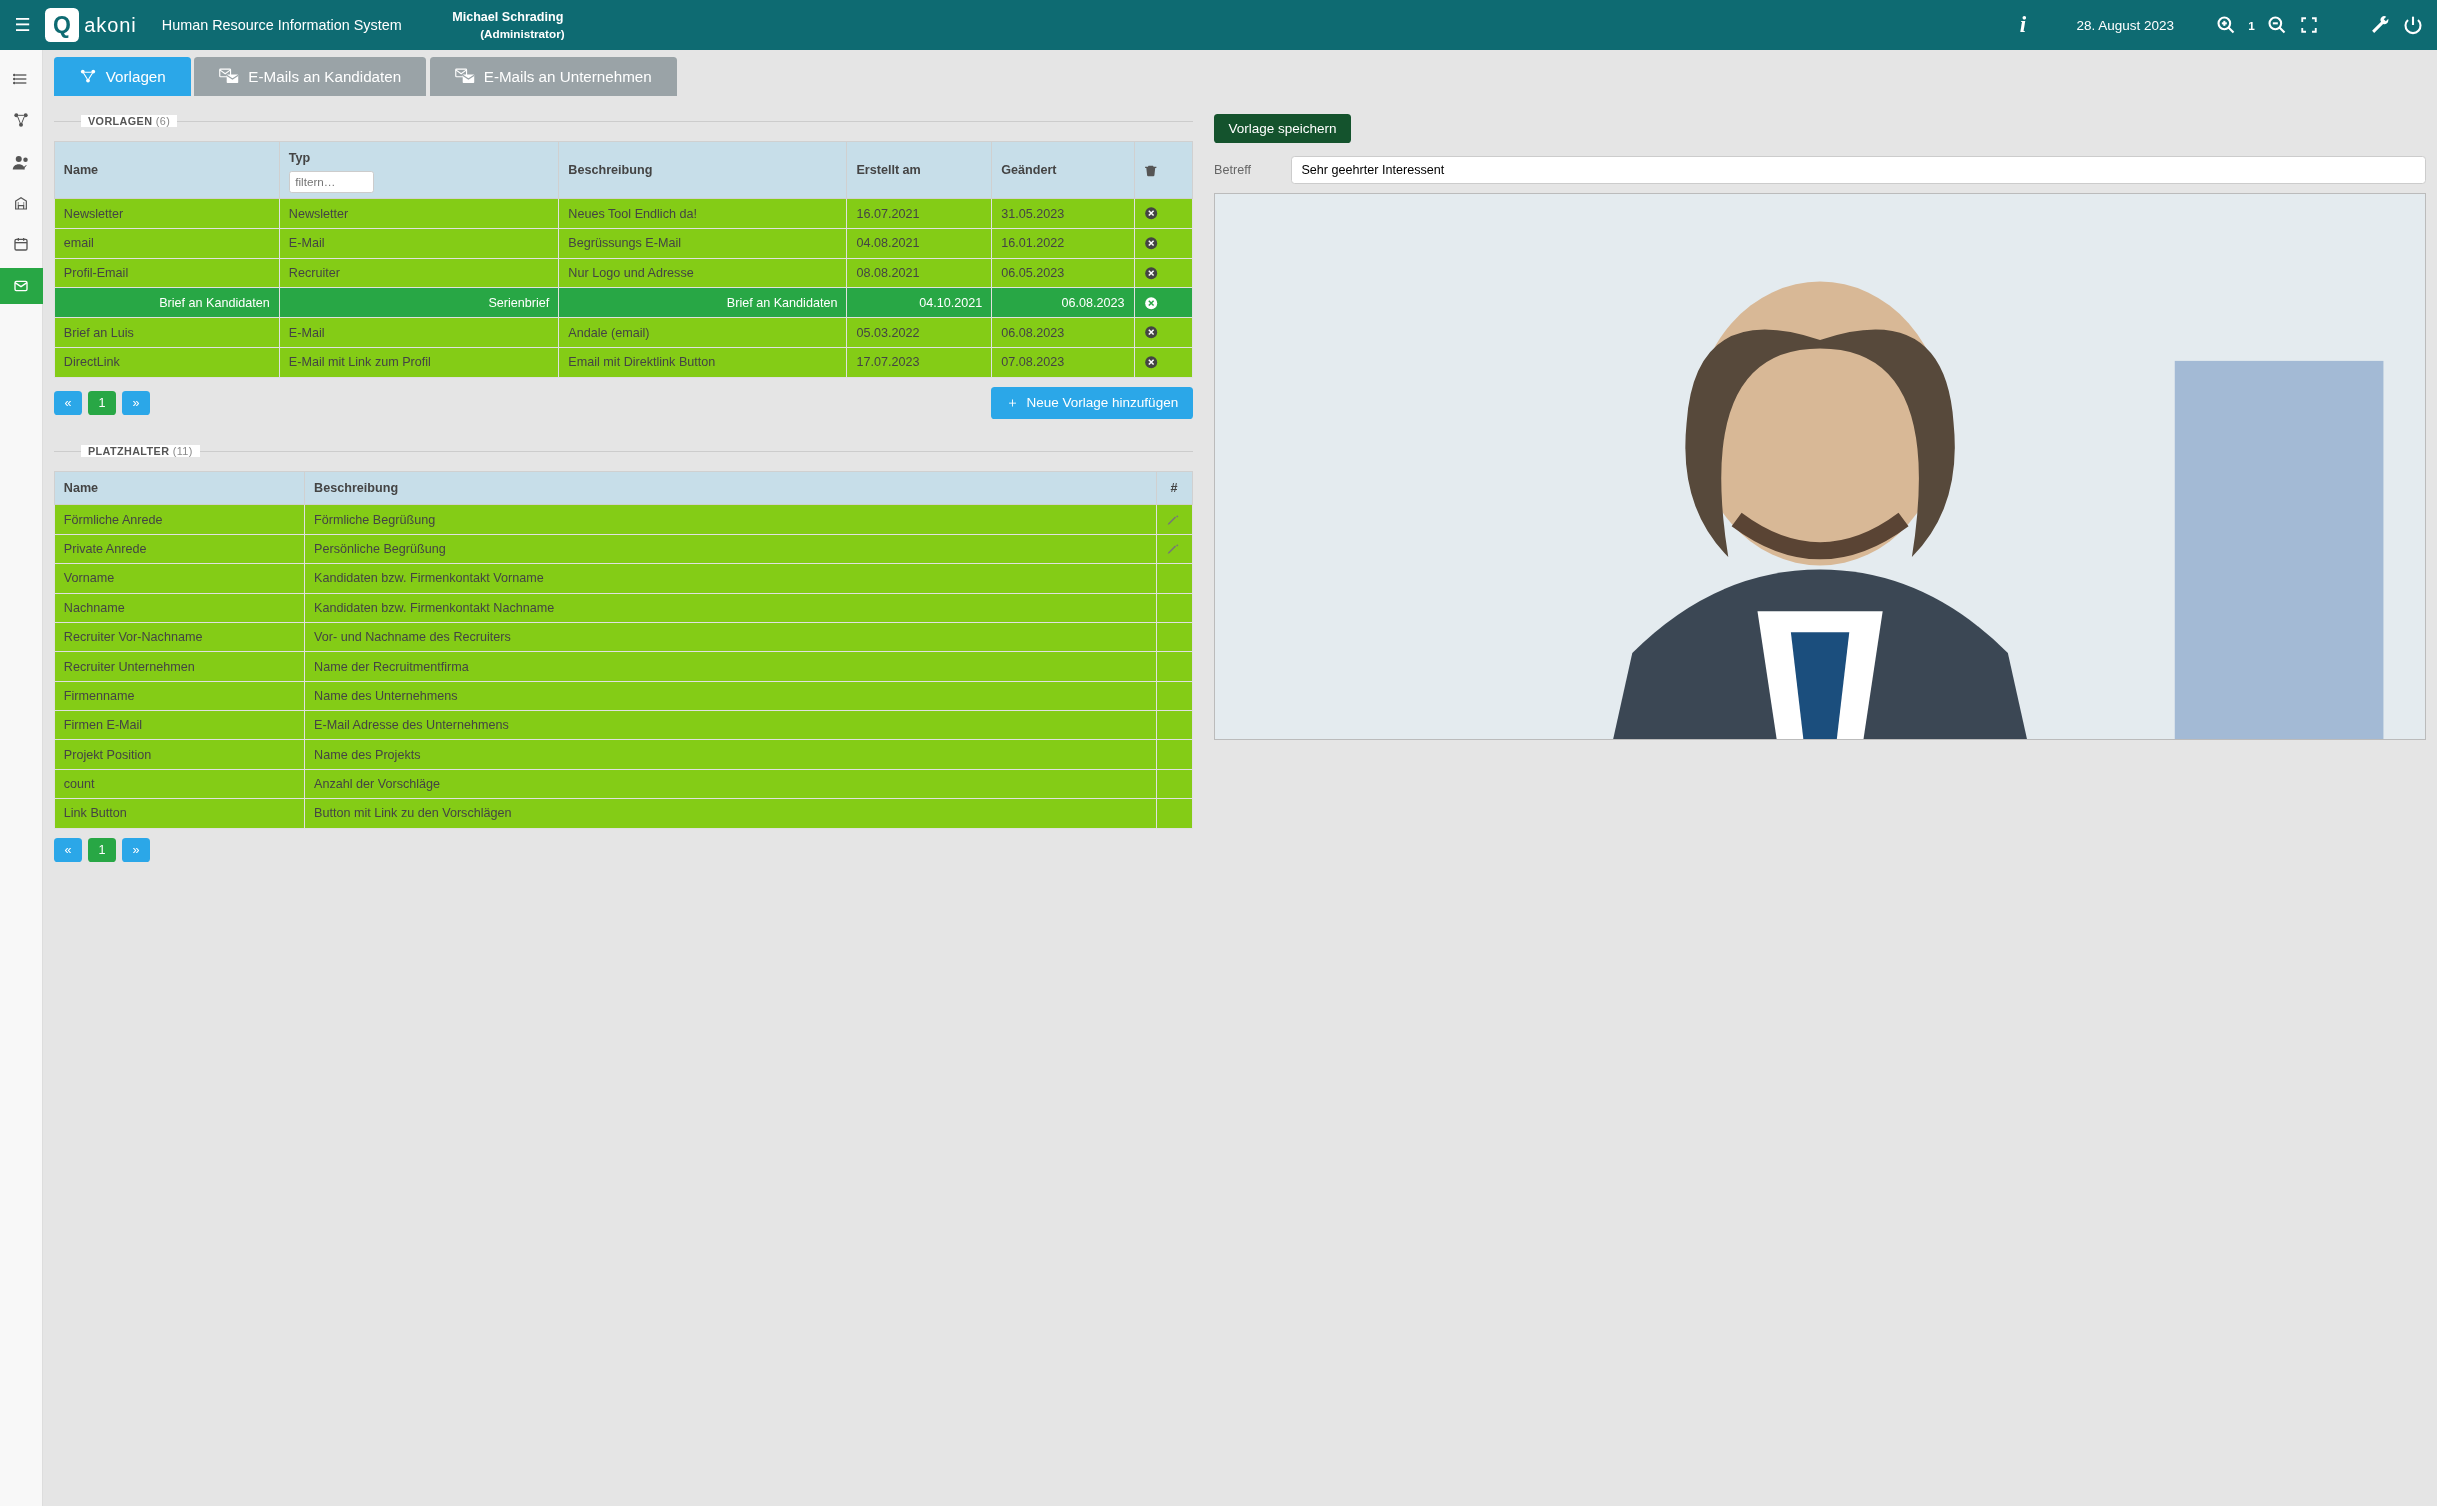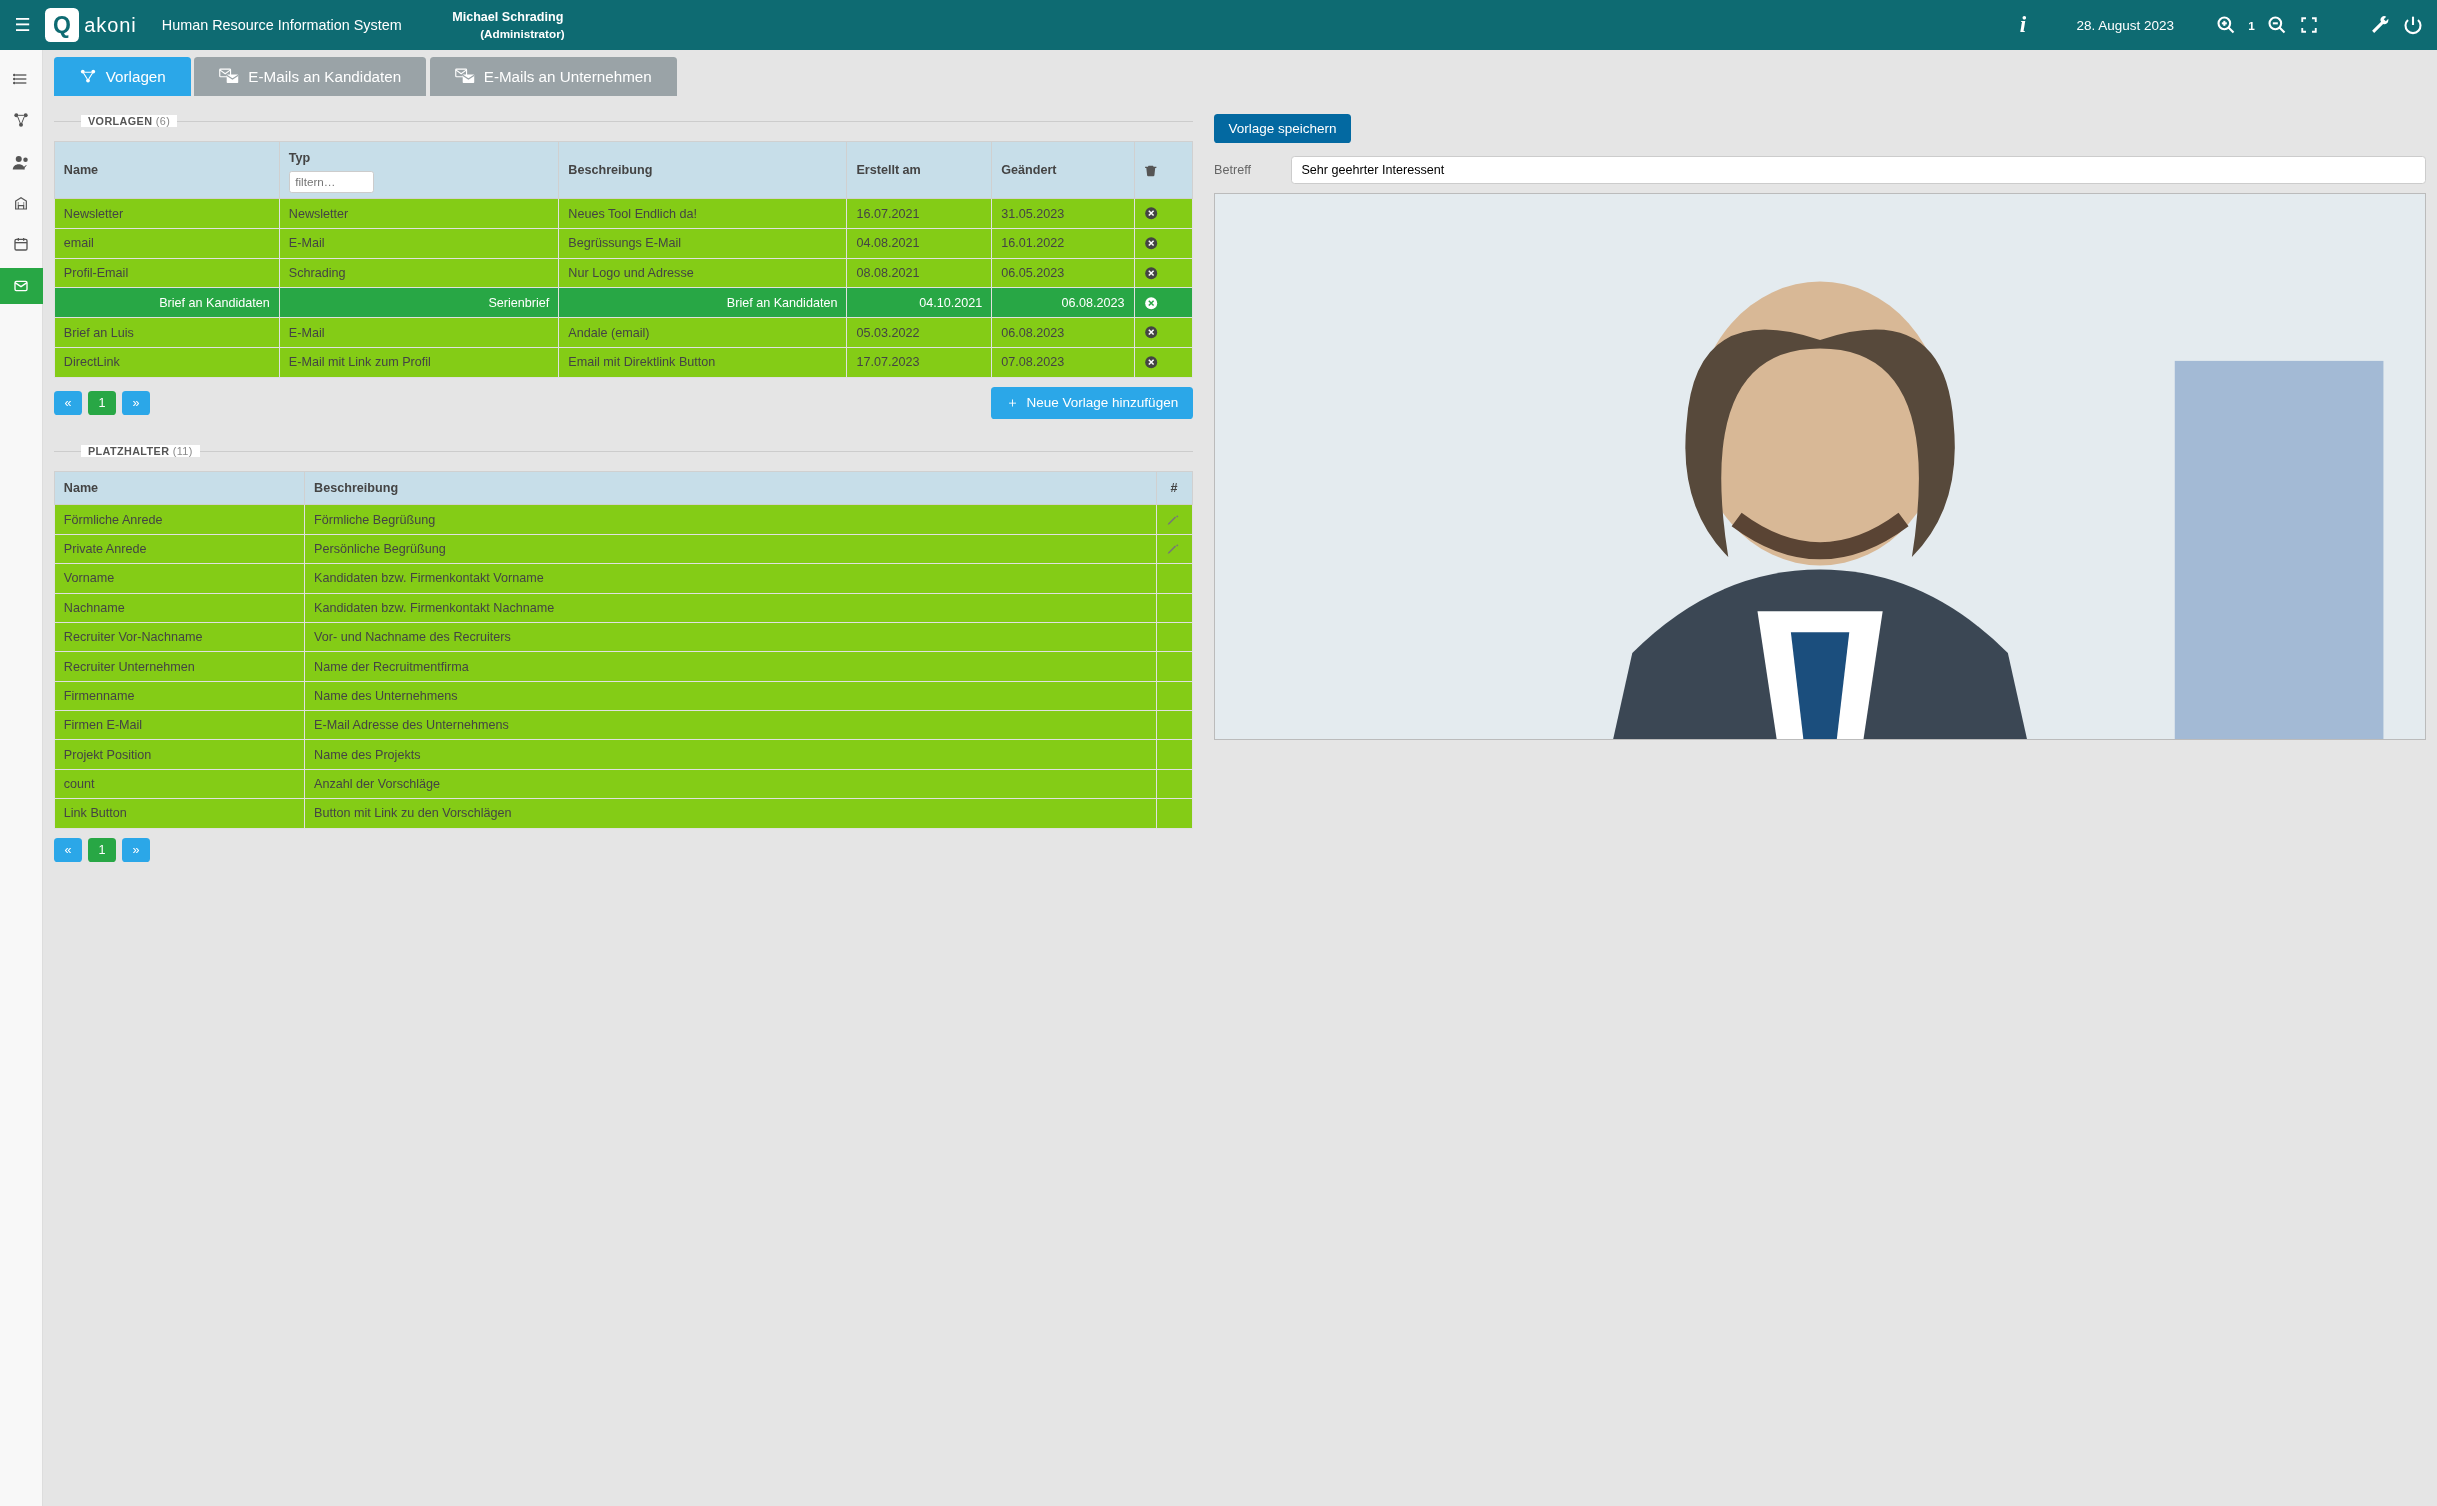--- a/index.html
+++ b/index.html
@@ -62,21 +62,21 @@
 .edit-cell { text-align: center; color: #888; cursor: pointer; }
 
 
 .pager-row { display: flex; align-items: center; gap: 7.2px; margin-top: 9px; }
 .pager { display: flex; gap: 5.4px; }
 .pg-btn { background: #2ba7e8; color:#fff; border:none; border-radius:3.6px; padding:5.4px 10.8px; font-size:12.6px; cursor:pointer; }
 .pg-btn.page { background:#28a745; }
 .add-btn { margin-left: auto; background:#2ba7e8; color:#fff; border:none; border-radius:3.6px; padding:7.2px 14.4px; font-size:13.5px; cursor:pointer; display:flex; align-items:center; gap:7.2px; }
 
 
-.save-btn { background:#0369a1; color:#fff; border:none; border-radius:3.6px; padding:7.2px 14.4px; font-size:13.5px; cursor:pointer; margin-bottom: 12.6px; }
+.save-btn { background:#14532d; color:#fff; border:none; border-radius:3.6px; padding:7.2px 14.4px; font-size:13.5px; cursor:pointer; margin-bottom: 12.6px; }
 .subject-row { display:flex; align-items:center; gap:14.4px; margin-bottom:9px; }
 .subject-label { color:#666; font-size:12.6px; width:63px; }
 .subject-input { flex:1; padding:6.3px 9px; border:0.9px solid #ccc; border-radius:3.6px; font-size:12.6px; }
 
 
 .preview-wrap { border:0.9px solid #bbb; background:#fff; position:relative; height:547px; }
 .preview-scroll { overflow-y: scroll; overflow-x: scroll; height: 100%; }
 .preview-inner { padding: 0; }
 .preview-hero { height: 179px; background: linear-gradient(90deg, #d9e2e8 0%, #cfd9df 55%, #e7edf1 100%); position:relative; display:flex; justify-content:flex-end; align-items:flex-end; }
 .suit-bg { position:absolute; right:0; top:0; bottom:0; width:100%; }
@@ -282,21 +282,21 @@
                 <td>16.01.2022</td>
                 <td class="del-cell">
                   <svg width="14.4" height="14.4" viewBox="0 0 24 24" fill="currentColor">
                     <circle cx="12" cy="12" r="10"></circle>
                     <path d="M8 8l8 8M16 8l-8 8" stroke="#fff" stroke-width="2.5"></path>
                   </svg>
                 </td>
               </tr>
               <tr>
                 <td>Profil-Email</td>
-                <td>Schrading</td>
+                <td>Recruiter</td>
                 <td>Nur Logo und Adresse</td>
                 <td>08.08.2021</td>
                 <td>06.05.2023</td>
                 <td class="del-cell">
                   <svg width="14.4" height="14.4" viewBox="0 0 24 24" fill="currentColor">
                     <circle cx="12" cy="12" r="10"></circle>
                     <path d="M8 8l8 8M16 8l-8 8" stroke="#fff" stroke-width="2.5"></path>
                   </svg>
                 </td>
               </tr>

